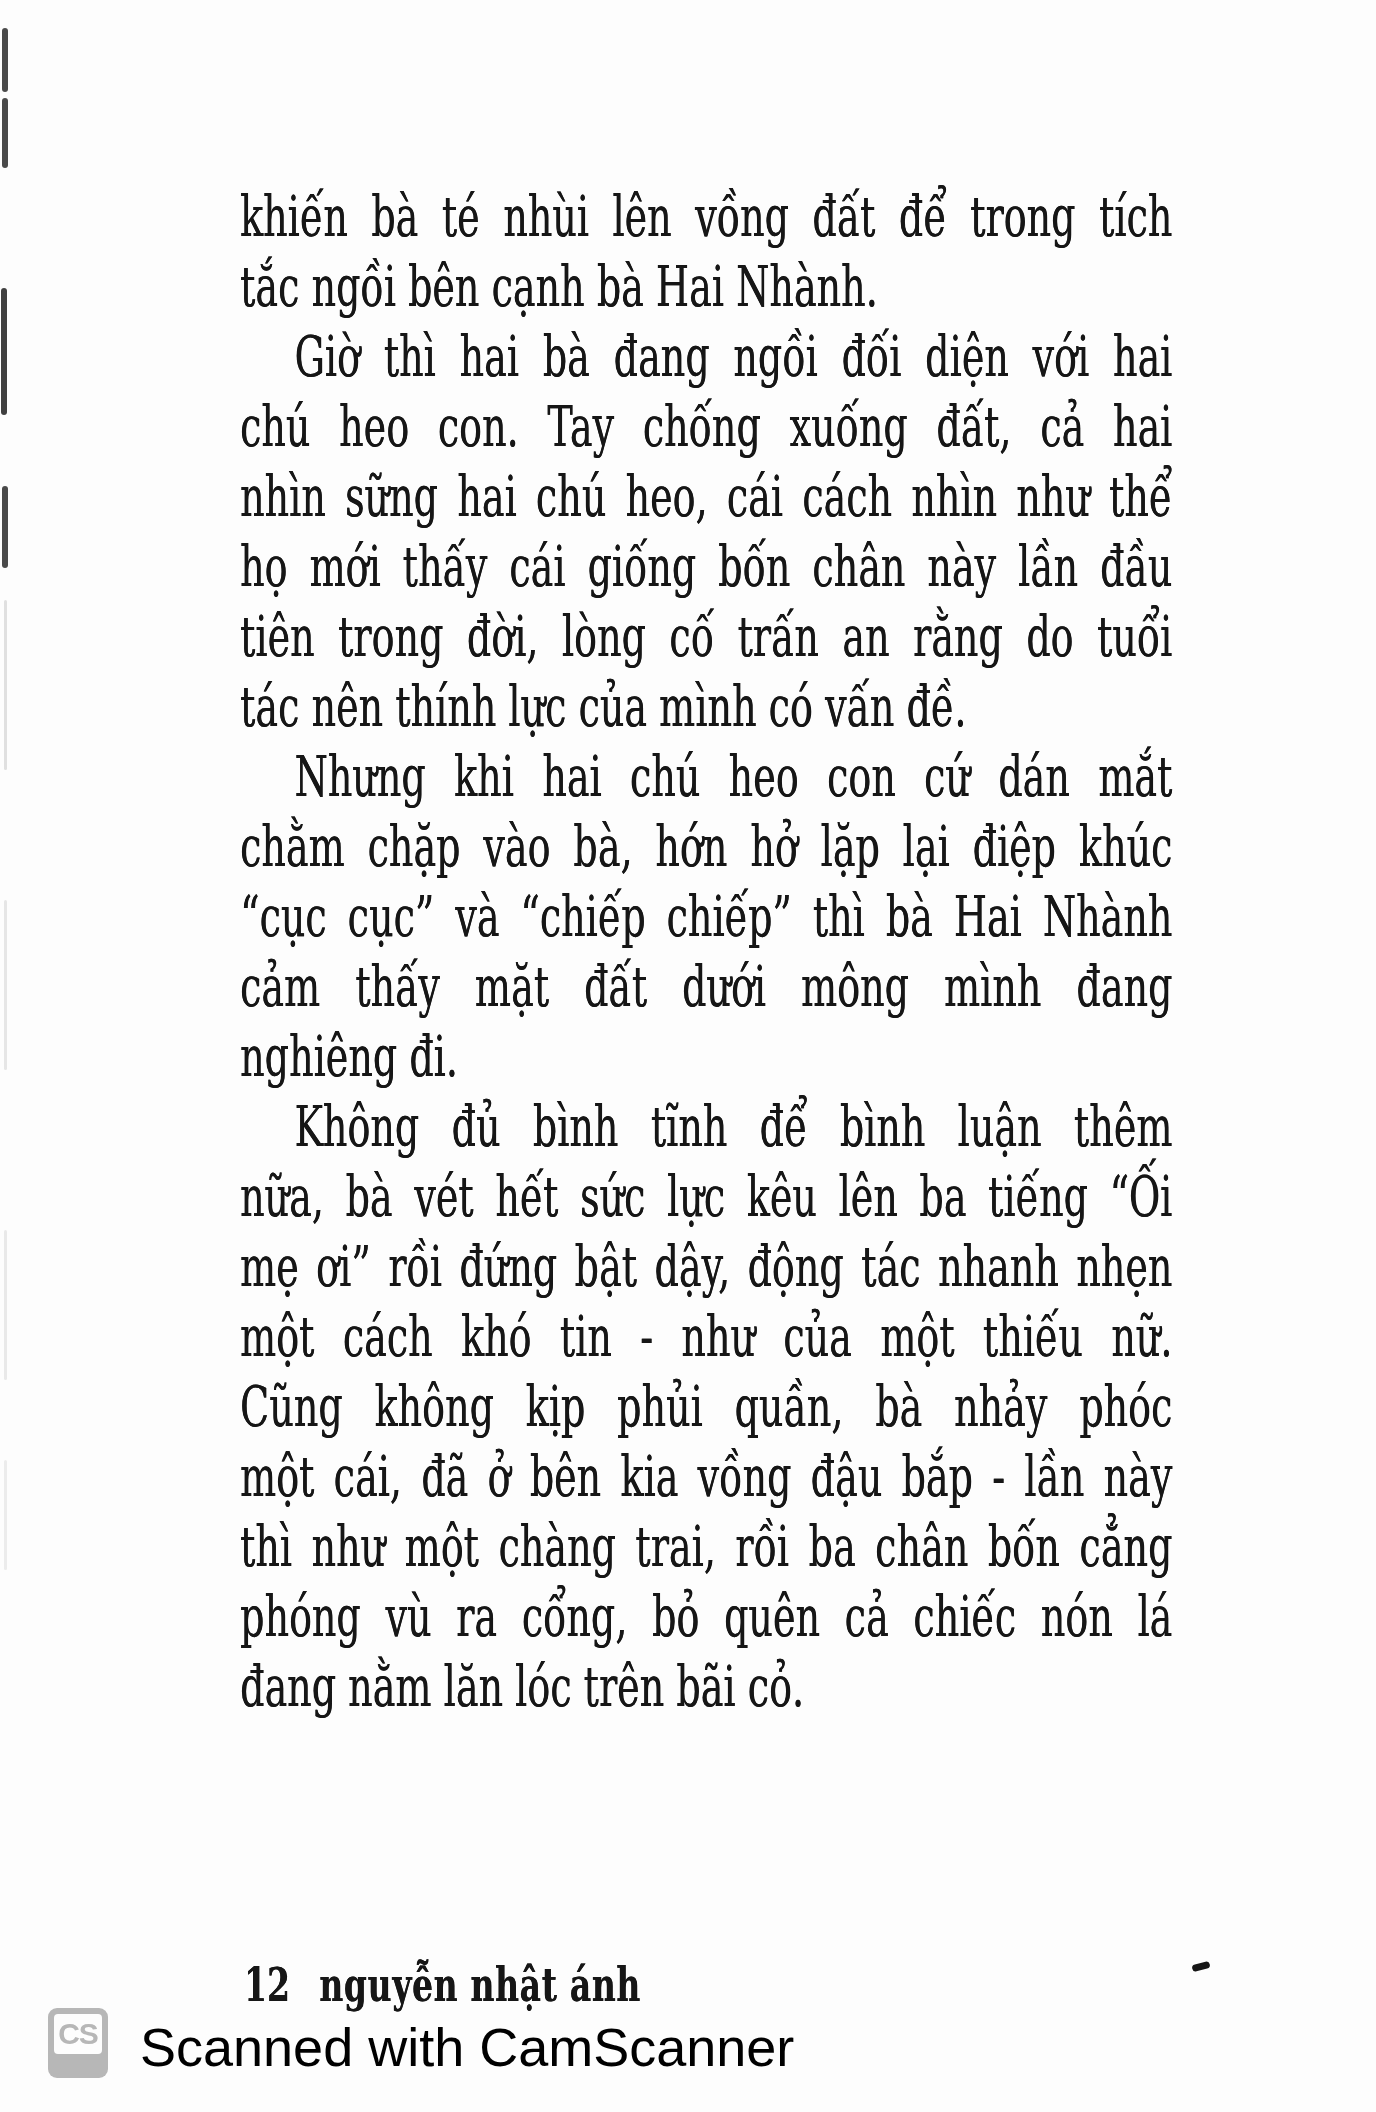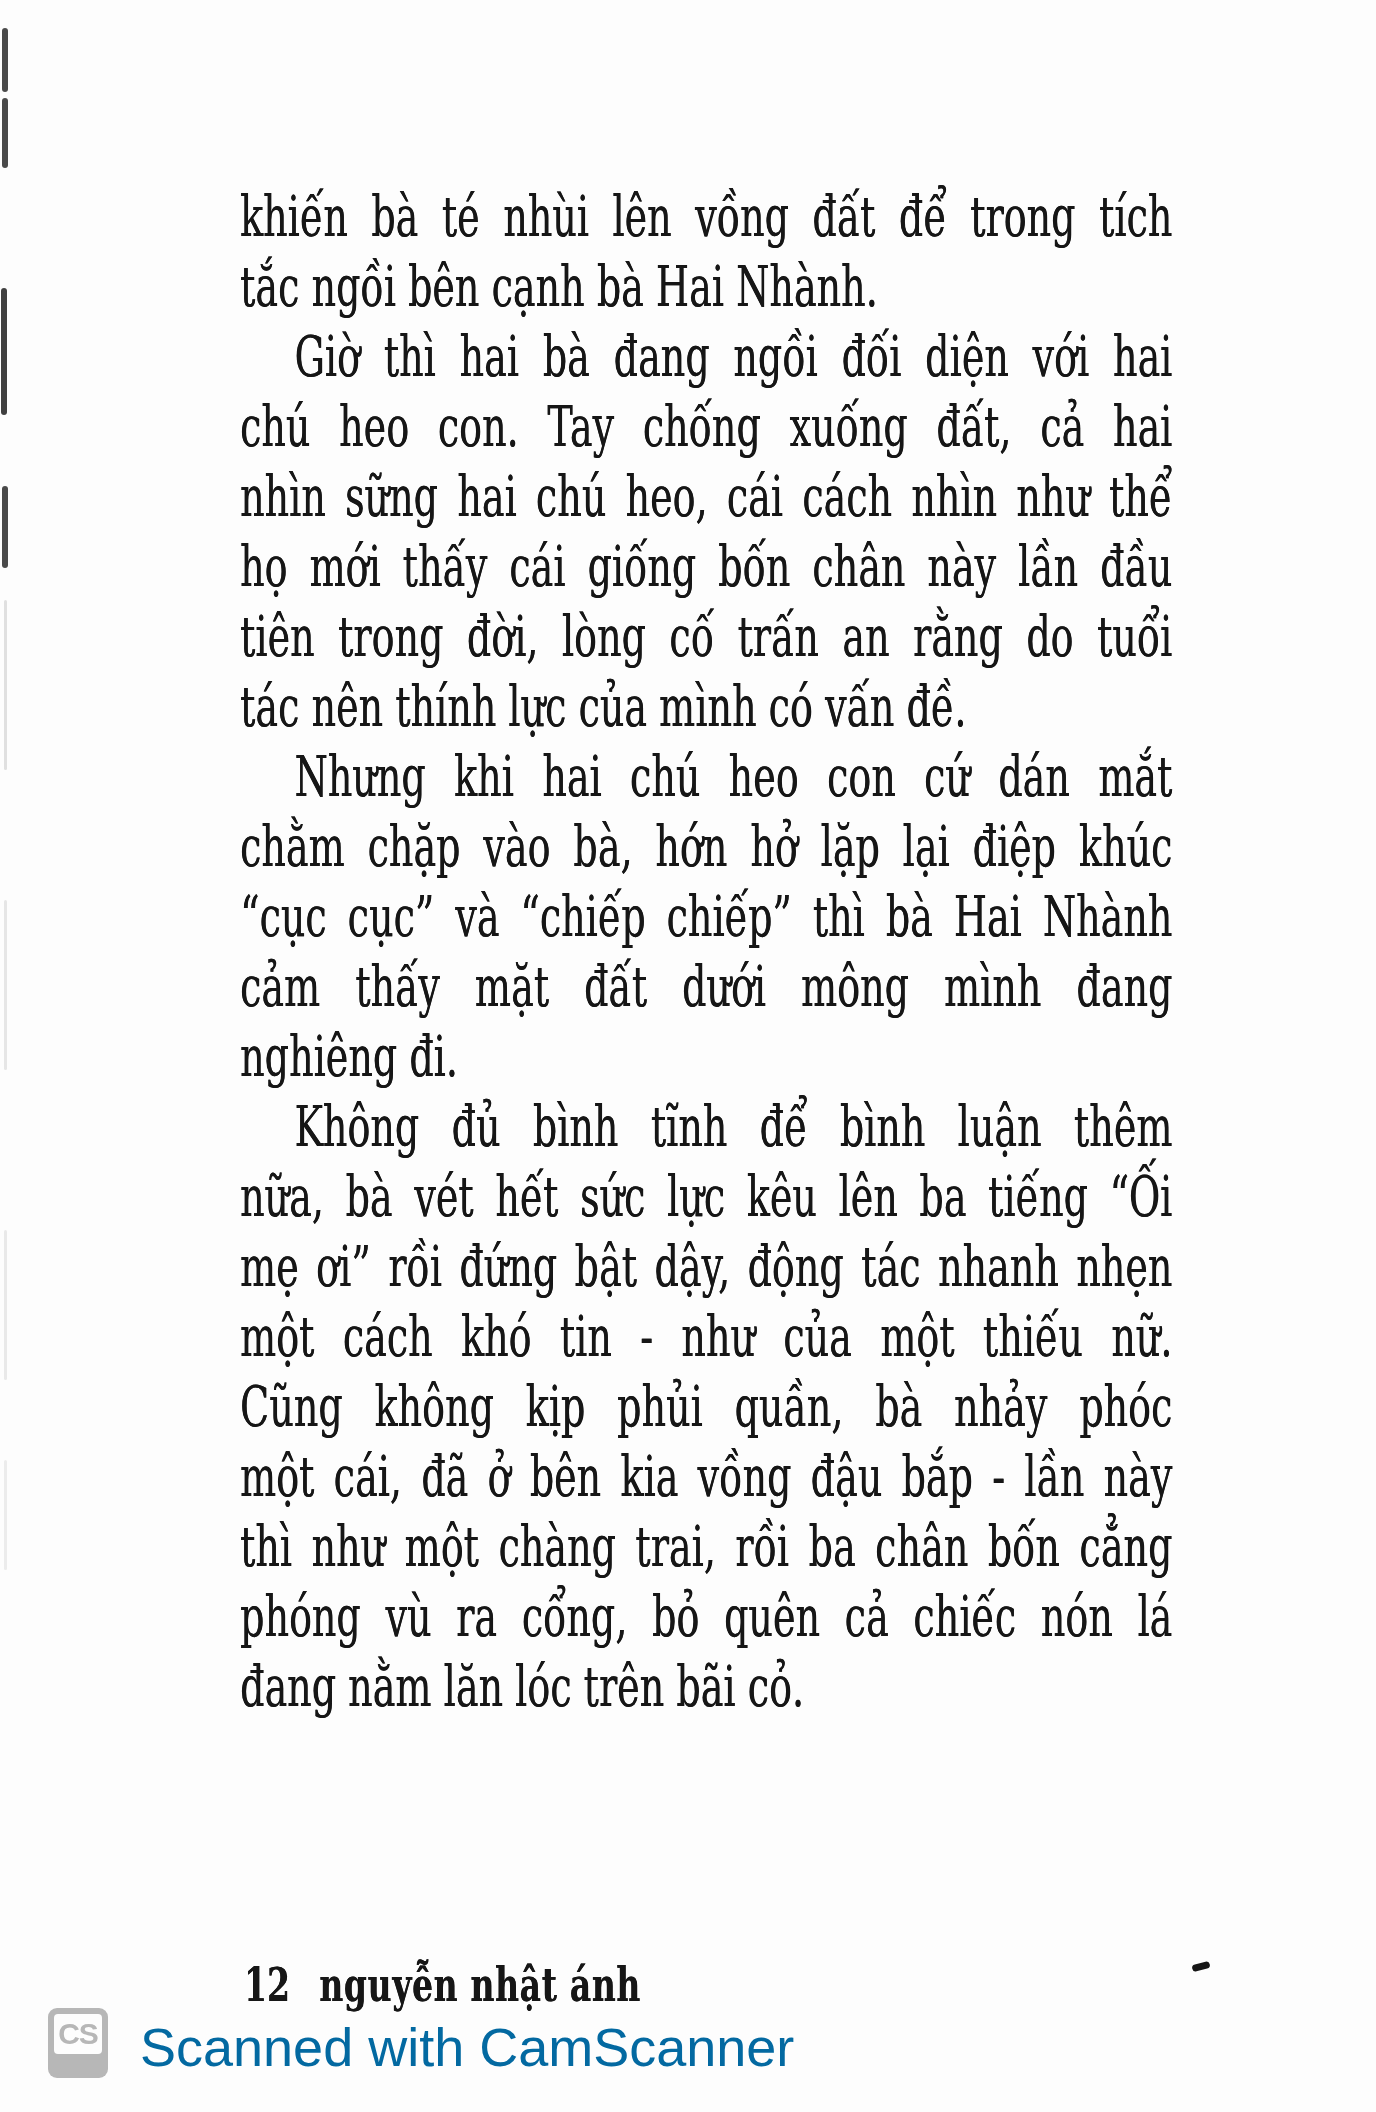--- a/index.html
+++ b/index.html
@@ -37,21 +37,21 @@
   .wm-logo-inner {
     position:absolute; left:6px; right:6px; top:6px; height:40px;
     background:#fdfdfd; border-radius:4px;
     display:flex; align-items:center; justify-content:center;
     font-family:"Liberation Sans", sans-serif; font-weight:bold;
     font-size:30px; color:#b7b7b7; letter-spacing:-1px;
   }
   .wm-label {
     position:absolute; left:140px; top:2016px;
     font-family:"Liberation Sans", sans-serif;
-    font-size:54px; line-height:62px; color:#0369a1; white-space:nowrap;
+    font-size:54px; line-height:62px; color:#000000; white-space:nowrap;
   }
 
   
   .mark { position:absolute; border-radius:3px; }
   .m1 { left:2px; top:28px;  width:6px; height:64px;  background:#4a4a4a; }
   .m2 { left:2px; top:98px;  width:6px; height:70px;  background:#4a4a4a; }
   .m3 { left:1px; top:288px; width:6px; height:127px; background:#404040; }
   .m4 { left:2px; top:486px; width:6px; height:82px;  background:#4a4a4a; }
   .m5 { left:4px; top:600px;  width:3px; height:170px; background:#e0e0e0; }
   .m6 { left:4px; top:900px;  width:3px; height:170px; background:#e6e6e6; }

